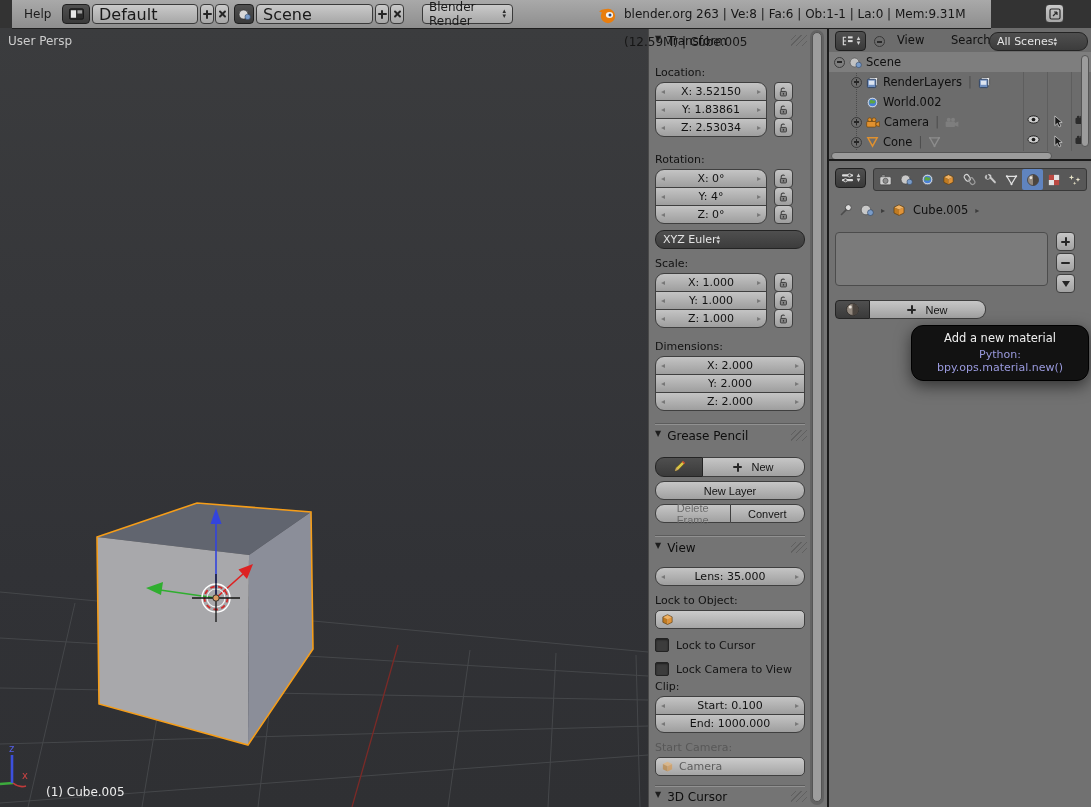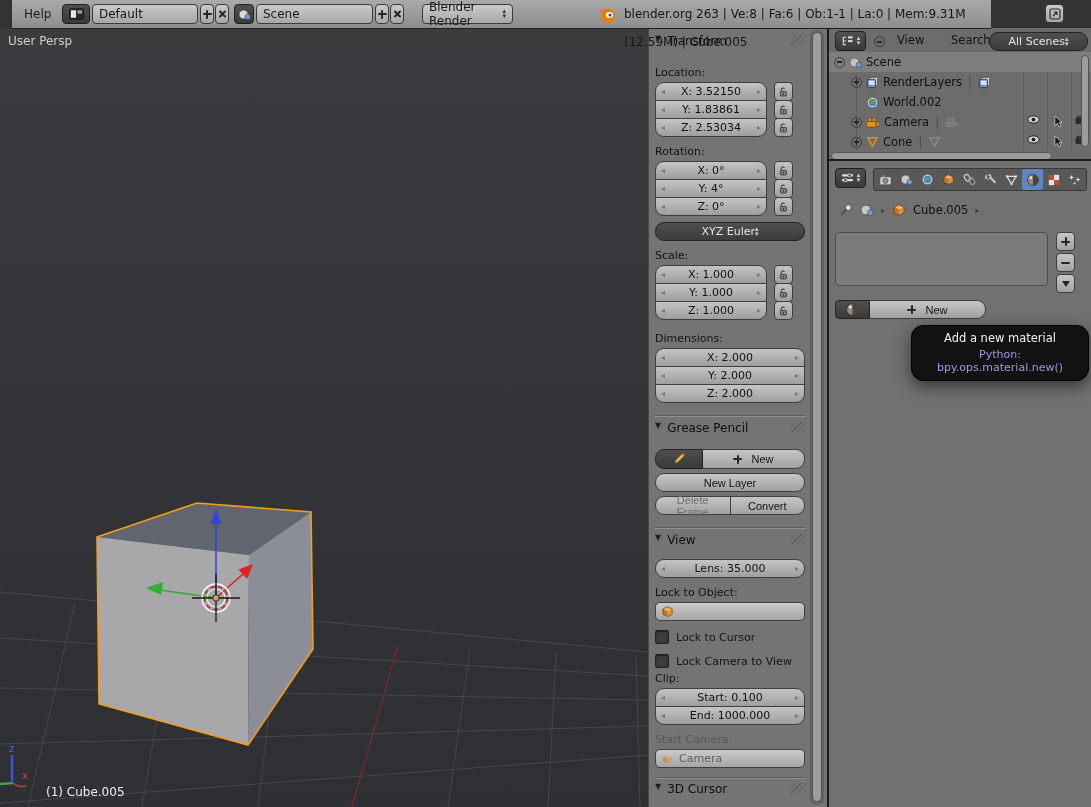--- a/index.html
+++ b/index.html
@@ -5,21 +5,21 @@
   html,body{margin:0;padding:0}
   body{width:1091px;height:807px;overflow:hidden;font-family:"DejaVu Sans",sans-serif;font-size:11px;color:#141414;background:#333}
   .app{position:relative;width:1091px;height:807px}
   svg{display:block}
   
   .topbar{position:absolute;left:12px;top:0;width:979px;height:28px;background:linear-gradient(#a9a9a9,#8e8e8e);border-bottom:1px solid #1f1f1f;z-index:6}
   .topbar>*{position:absolute;top:4px;height:20px;box-sizing:border-box}
   .menu-label{top:0;height:28px;line-height:28px;padding:0 10px;font-size:12px;color:#1b1b1b;cursor:default}
   .tb-darkbtn{background:linear-gradient(#505050,#3a3a3a);border:1px solid #1f1f1f;border-radius:4px;display:flex;align-items:center;justify-content:center;gap:3px}
   .tb-field{background:linear-gradient(#cacaca,#a7a7a7);border:1px solid #3a3a3a;border-radius:4px;display:flex;align-items:center;padding:0 6px}
-  .tb-field input{all:unset;width:100%;font-size:12px;color:#191919}
+  .tb-field input{all:unset;width:100%;font-size:16px;color:#191919}
   .tb-mini{background:linear-gradient(#cacaca,#a7a7a7);border:1px solid #3a3a3a;border-radius:4px;display:flex;align-items:center;justify-content:center;padding:0}
   .tb-dd{background:linear-gradient(#cacaca,#a7a7a7);border:1px solid #3a3a3a;border-radius:4px;display:flex;align-items:center;justify-content:space-between;padding:0 6px;font-size:12px;color:#191919}
   .tb-info{top:0;height:28px;line-height:28px;font-size:12px;color:#161616}
   .x-plus{position:relative;width:9px;height:9px;flex:none}
   .x-plus::before{content:"";position:absolute;left:0;top:3.5px;width:9px;height:2px;background:#262626;border-radius:1px}
   .x-plus::after{content:"";position:absolute;left:3.5px;top:0;width:2px;height:9px;background:#262626;border-radius:1px}
   .x-cross{position:relative;width:9px;height:9px;flex:none}
   .x-cross::before{content:"";position:absolute;left:0;top:3.5px;width:9px;height:2px;background:#262626;border-radius:1px;transform:rotate(45deg)}
   .x-cross::after{content:"";position:absolute;left:0;top:3.5px;width:9px;height:2px;background:#262626;border-radius:1px;transform:rotate(-45deg)}
   .ud{display:flex;flex-direction:column;align-items:center;line-height:5px;font-size:7px;color:#2d2d2d;flex:none}
@@ -43,21 +43,21 @@
   .xyz-row{display:flex;align-items:stretch;height:19px}
   .xyz-row + .xyz-row{margin-top:-1px}
   .nf{flex:1;position:relative;display:flex;align-items:center;justify-content:center;background:linear-gradient(#c4c4c4,#9e9e9e);border:1px solid #3f3f3f;font-size:11px;color:#121212;box-sizing:border-box}
   .nf::before{content:"◂";position:absolute;left:5px;font-size:8px;color:rgba(0,0,0,.32)}
   .nf::after{content:"▸";position:absolute;right:5px;font-size:8px;color:rgba(0,0,0,.32)}
   .w-lock .nf{flex:none;width:112px}
   .rt .nf{border-radius:9px 9px 0 0}
   .rb .nf{border-radius:0 0 9px 9px}
   .pill{border-radius:9px !important}
   .lock-btn{width:19px;height:19px;margin-left:7px;background:linear-gradient(#c4c4c4,#9e9e9e);border:1px solid #3f3f3f;border-radius:4px;display:flex;align-items:center;justify-content:center;padding:0;cursor:pointer}
-  .dd-dark{height:19px;background:linear-gradient(#4f4f4f,#3c3c3c);border:1px solid #242424;border-radius:9px;display:flex;align-items:center;justify-content:center;padding:0 7px;color:#e4e4e4;font-size:11px;box-sizing:border-box}
+  .dd-dark{height:19px;background:linear-gradient(#4f4f4f,#3c3c3c);border:1px solid #242424;border-radius:9px;display:flex;align-items:center;justify-content:flex-start;padding:0 7px;color:#e4e4e4;font-size:11px;box-sizing:border-box}
   .btn-light{height:19px;background:linear-gradient(#c6c6c6,#a1a1a1);border:1px solid #3f3f3f;display:flex;align-items:center;justify-content:center;font-size:11px;color:#131313;box-sizing:border-box;gap:9px}
   .gp-row{display:flex;height:20px}
   .gp-pencil{width:48px;height:20px;background:linear-gradient(#4f4f4f,#3a3a3a);border:1px solid #242424;border-radius:9px 0 0 9px;display:flex;align-items:center;justify-content:center;box-sizing:border-box}
   .gp-new{flex:1;height:20px;border-left-width:0;border-radius:0 9px 9px 0}
   .btn-pair{display:flex}
   .btn-pair .btn-light{flex:1}
   .btn-pair .bl{border-radius:9px 0 0 9px}
   .btn-pair .br{border-radius:0 9px 9px 0;border-left-width:0}
   .txt-dis{color:#6b6b6b}
   .check-row{display:flex;align-items:center;gap:7px;height:14px}
@@ -251,21 +251,21 @@
             <button class="lock-btn">
               <svg width="11" height="12" viewBox="0 0 12 12">
                 <path d="M3.4 5.4 V3.9 a2.2 2.2 0 0 1 4.1 -0.9" fill="none" stroke="#393939" stroke-width="1.1" transform="rotate(-14 5 4)"></path>
                 <rect x="2.6" y="5.4" width="6.6" height="4.9" rx="0.9" fill="#858585" stroke="#393939"></rect>
                 <rect x="5.3" y="7" width="1.3" height="1.9" fill="#393939"></rect>
               </svg>
             </button>
           </div>
       </div>
 
-      <div class="f-label" style="margin-top:8px">Rotation:</div>
+      <div class="f-label" style="margin-top:16px">Rotation:</div>
       <div style="margin-top:3px">
         <div class="xyz-row w-lock rt">
             <div class="nf">
               <span>X: 0°</span>
             </div>
             <button class="lock-btn">
               <svg width="11" height="12" viewBox="0 0 12 12">
                 <path d="M3.4 5.4 V3.9 a2.2 2.2 0 0 1 4.1 -0.9" fill="none" stroke="#393939" stroke-width="1.1" transform="rotate(-14 5 4)"></path>
                 <rect x="2.6" y="5.4" width="6.6" height="4.9" rx="0.9" fill="#858585" stroke="#393939"></rect>
                 <rect x="5.3" y="7" width="1.3" height="1.9" fill="#393939"></rect>

